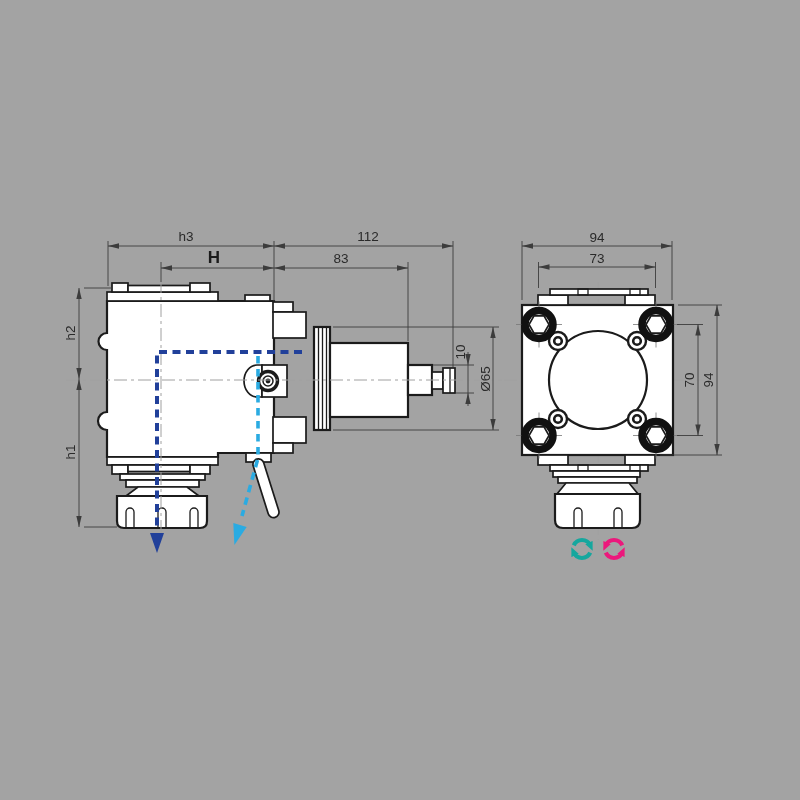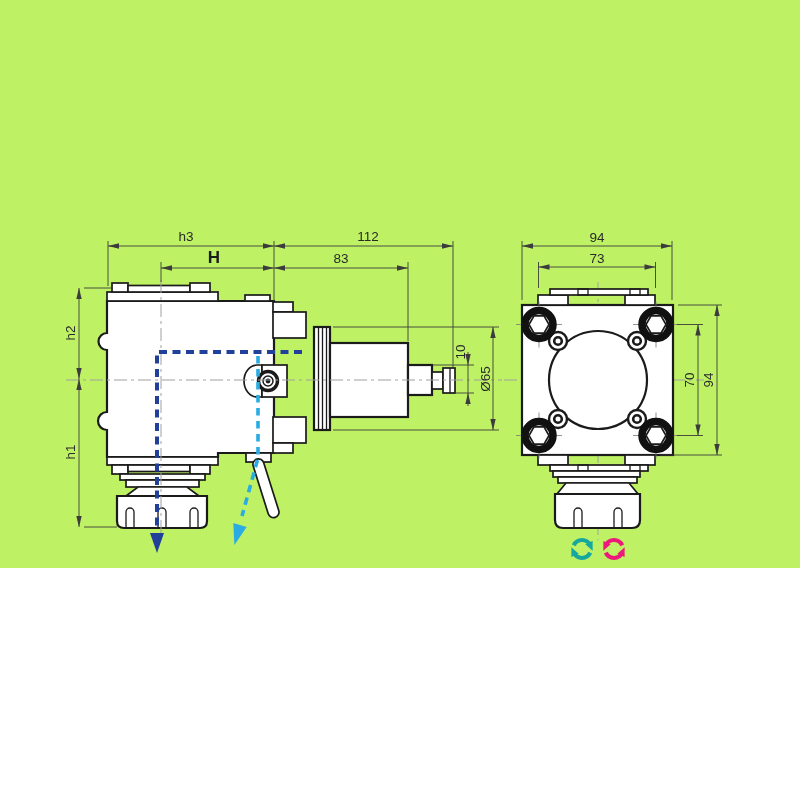--- a/index.html
+++ b/index.html
@@ -1,16 +1,16 @@
 <!DOCTYPE html>
 <html><head>
 <meta charset="utf-8">
 <style>
   html,body{margin:0;padding:0;background:#fff;}
-  .stage{width:800px;height:568px;background:#bef264;position:relative;overflow:hidden;}
+  .stage{width:800px;height:800px;background:#a3a3a3;position:relative;overflow:hidden;}
   svg{display:block;}
   .o{fill:#ffffff;stroke:#1b1b1b;stroke-width:2.2;stroke-linejoin:miter;}
   .o15{fill:#ffffff;stroke:#1b1b1b;stroke-width:1.7;stroke-linejoin:miter;}
   .thin{fill:none;stroke:#1b1b1b;stroke-width:1.3;}
   .dim{fill:none;stroke:#3c3c3c;stroke-width:0.9;}
   .ah{fill:#3c3c3c;stroke:none;}
   .cl{fill:none;stroke:#a0a0a0;stroke-width:1;stroke-dasharray:13 4 3 4;}
   .cross{fill:none;stroke:#777;stroke-width:0.8;}
   .dimtxt{font-family:"Liberation Sans",sans-serif;font-size:13.5px;fill:#2a2a2a;}
   .dimtxtB{font-family:"Liberation Sans",sans-serif;font-size:17px;font-weight:bold;fill:#1b1b1b;}

